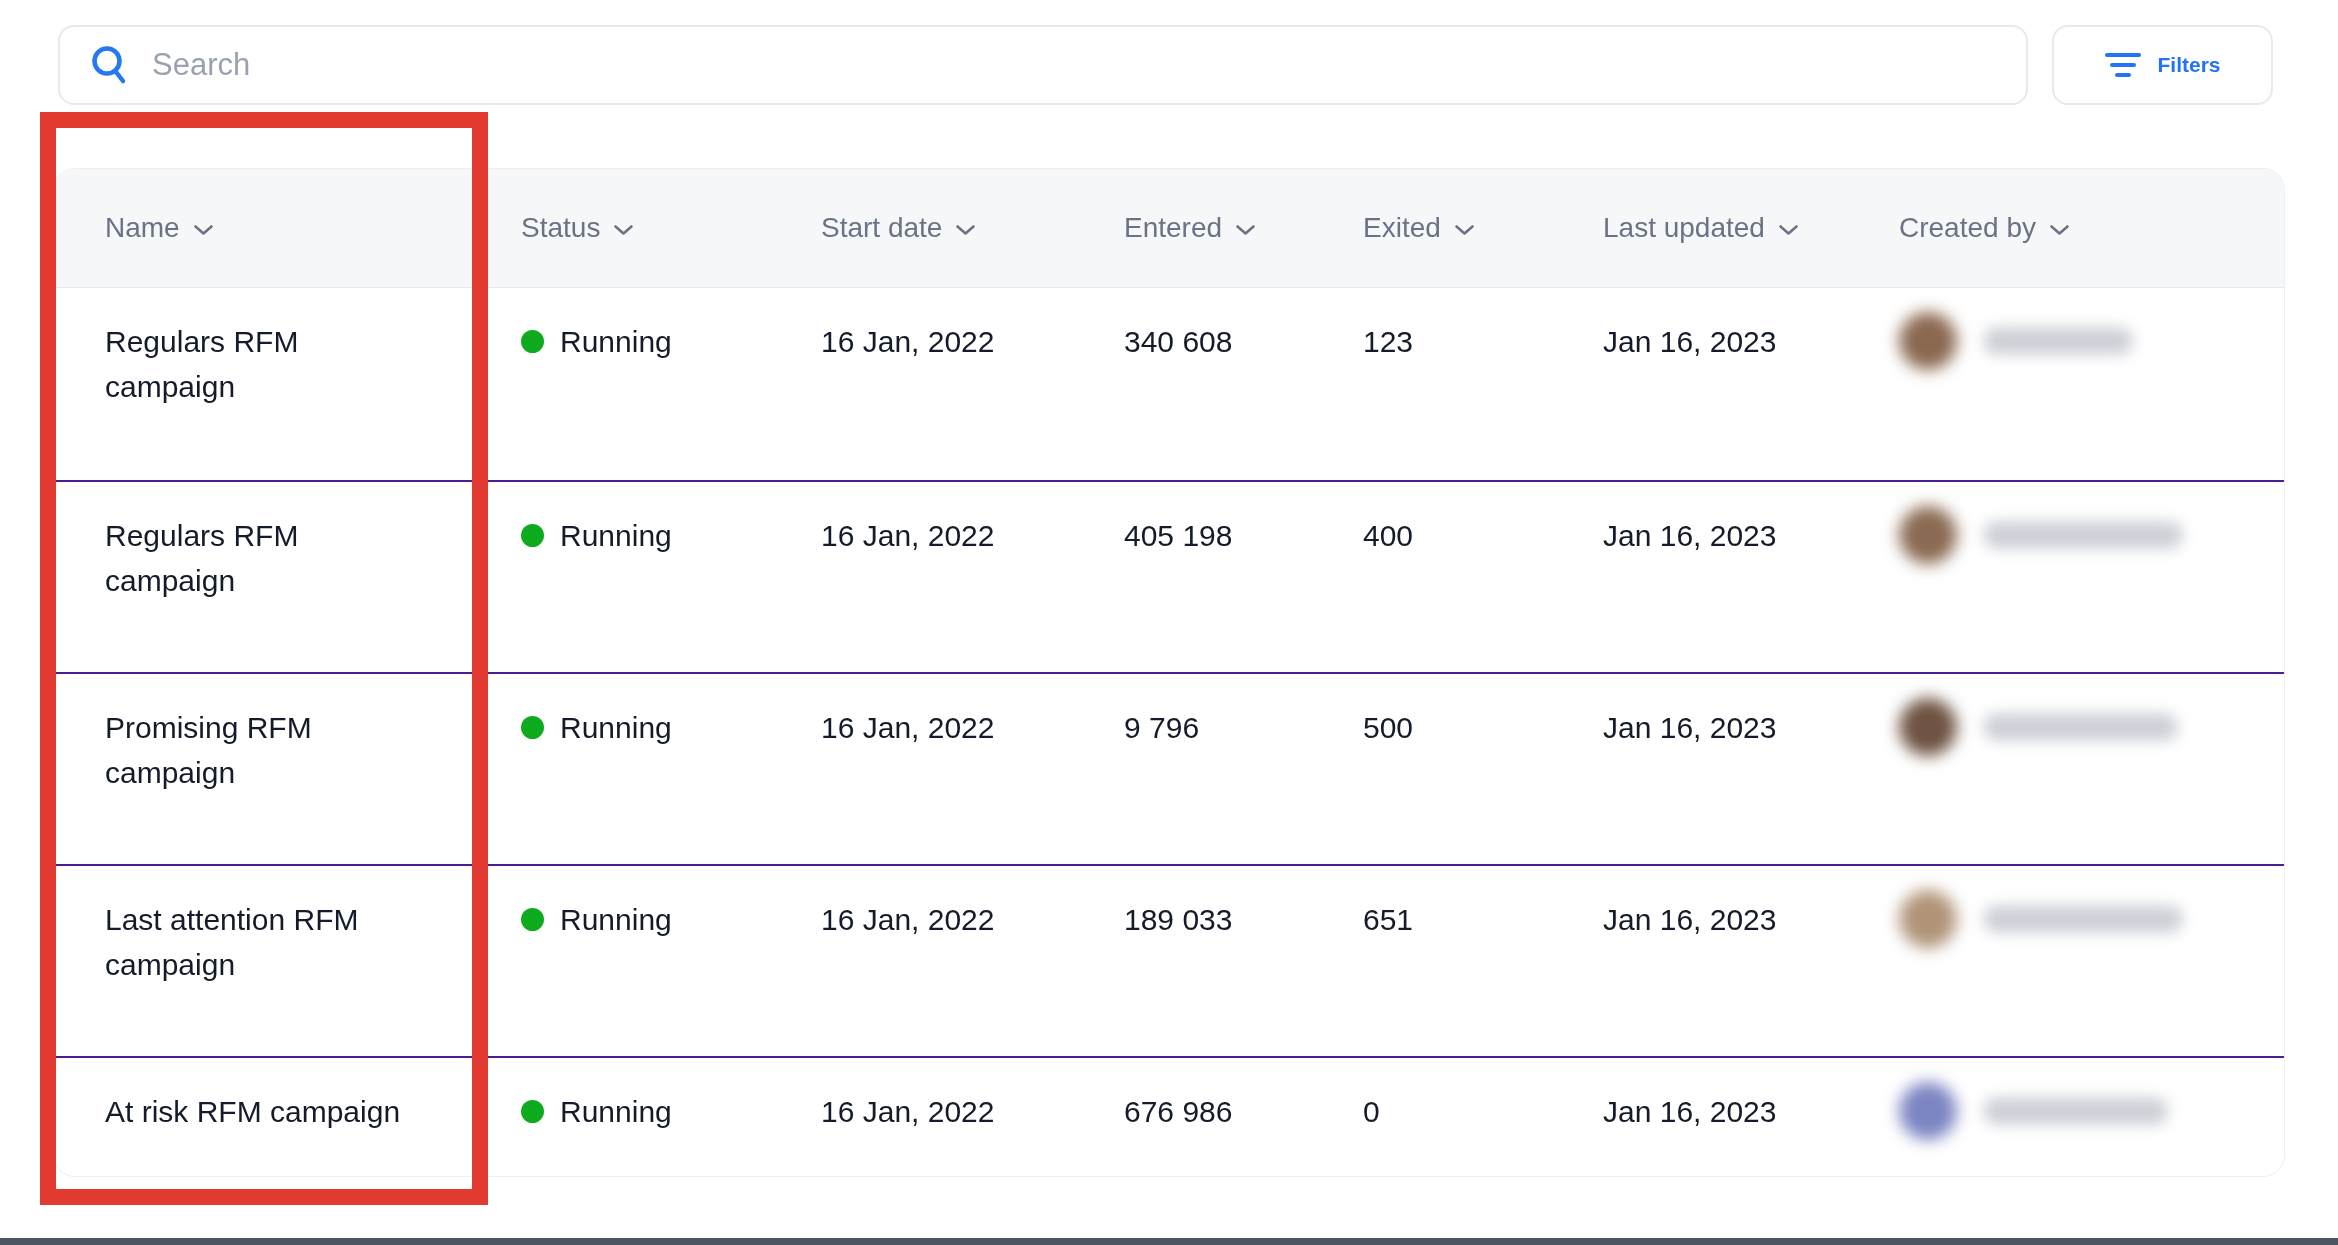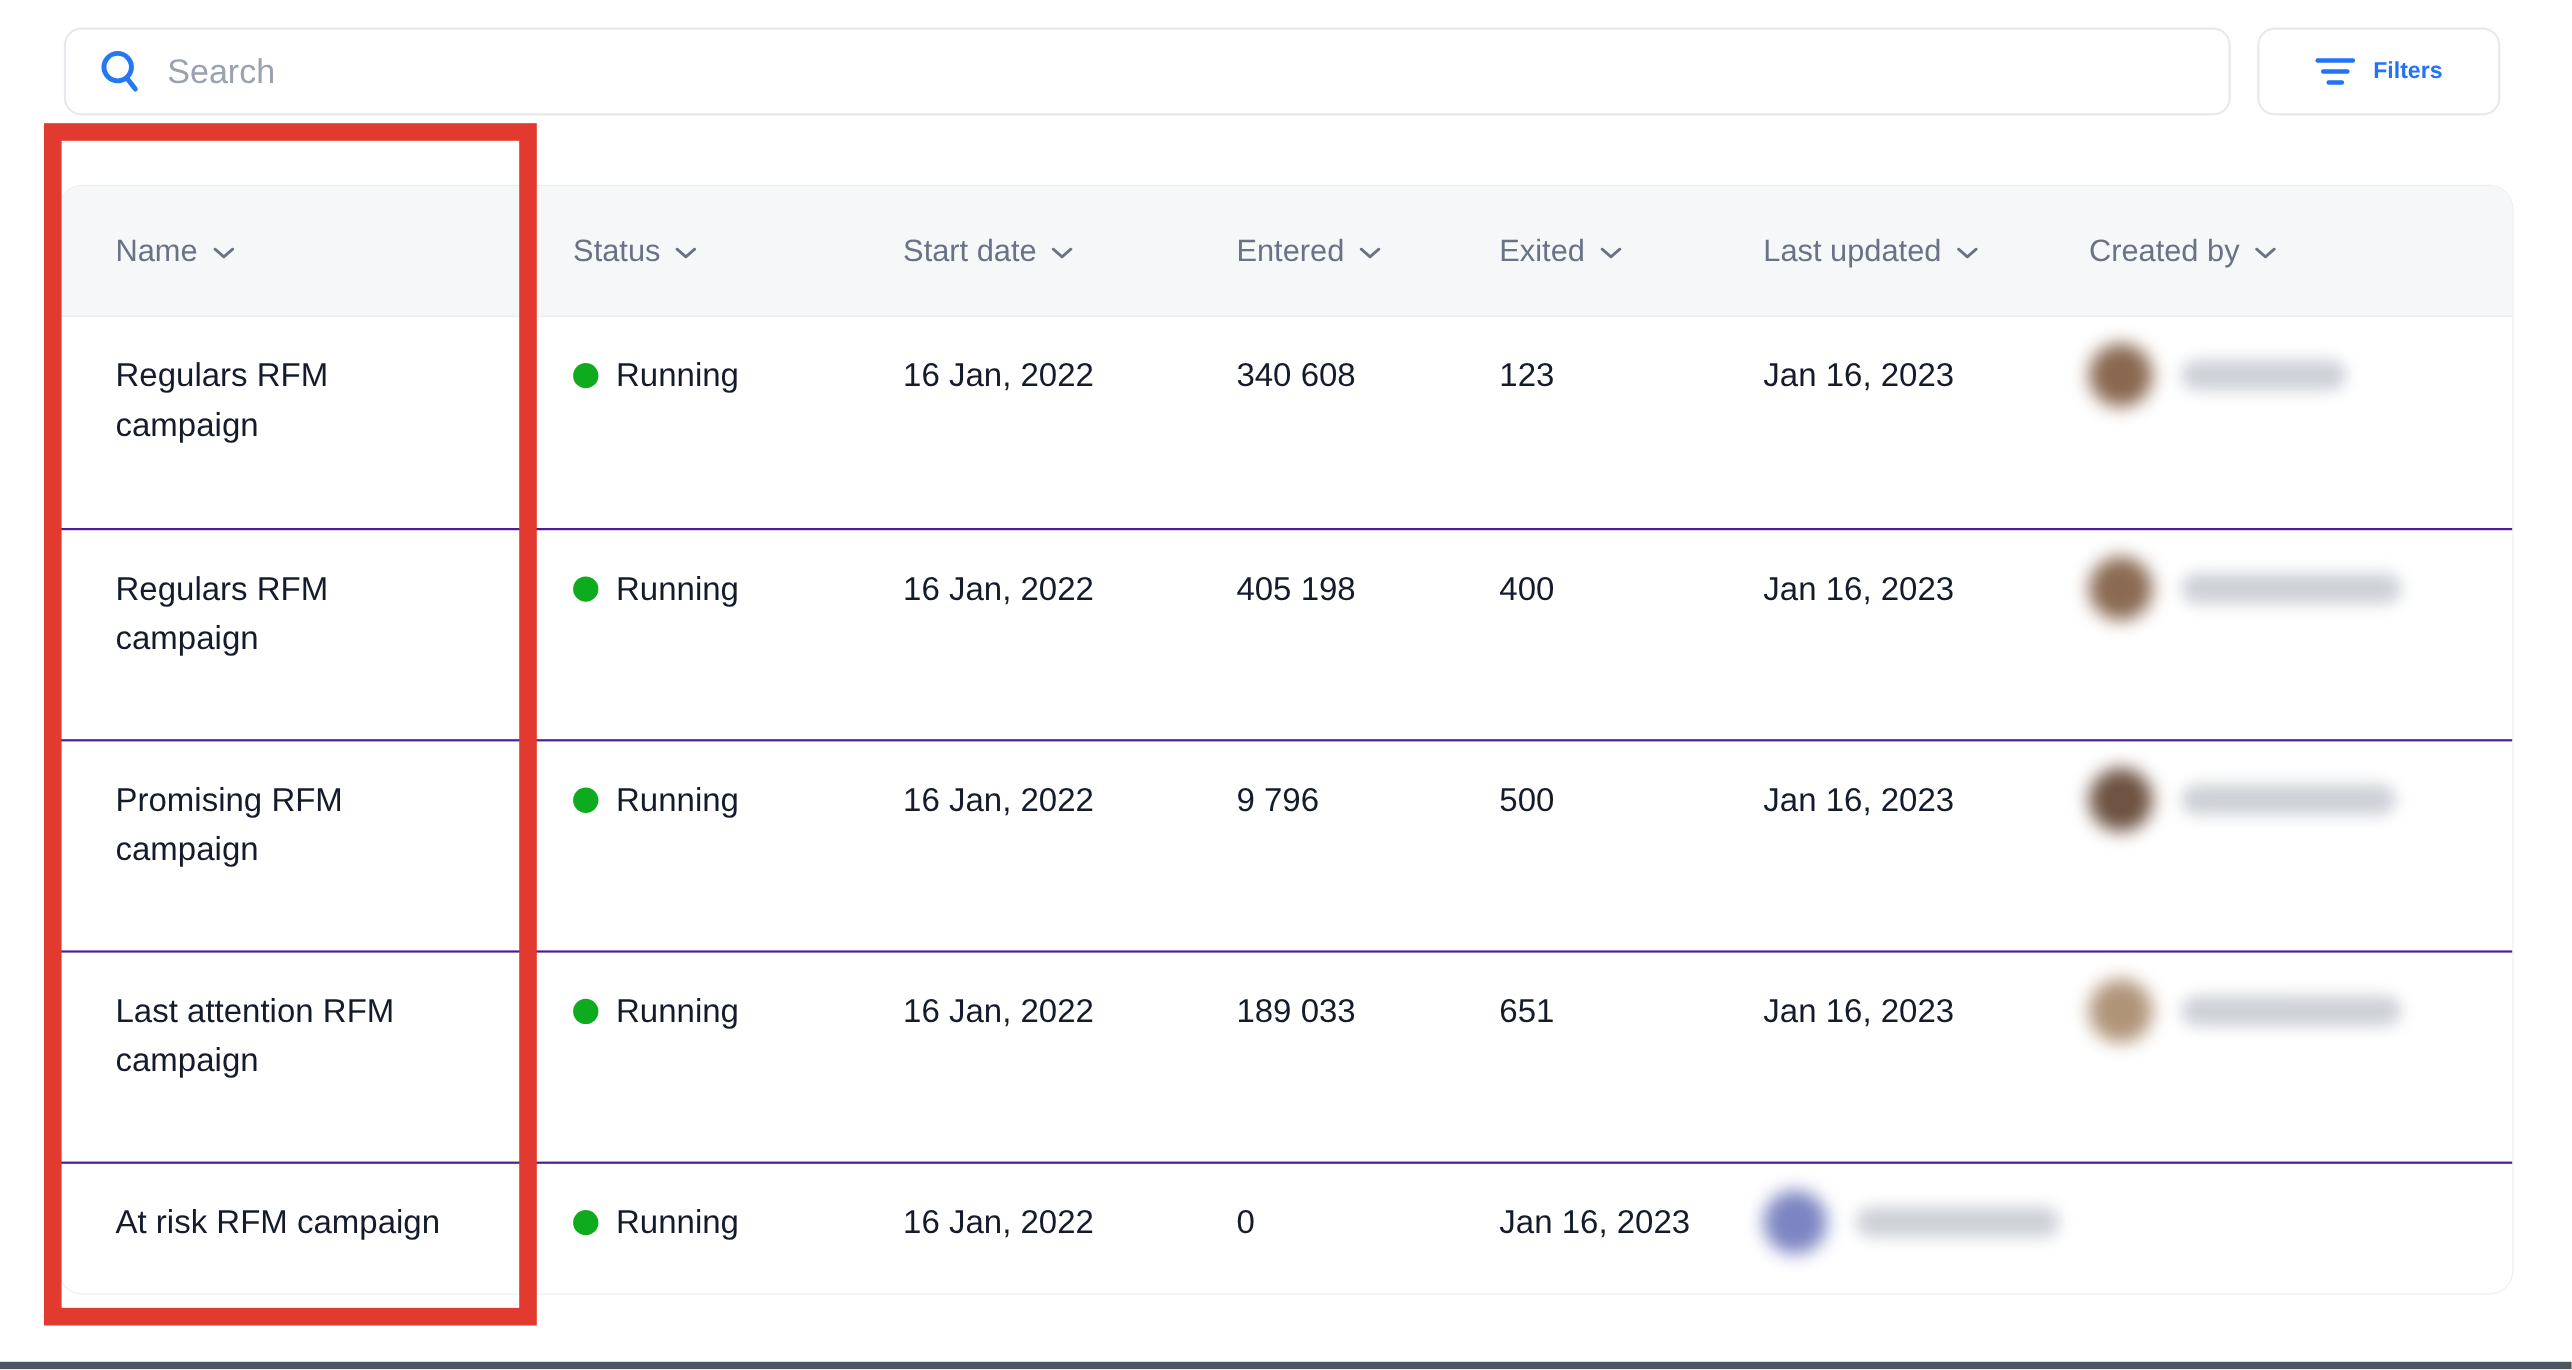--- a/index.html
+++ b/index.html
@@ -224,20 +224,21 @@
     </div>
   </div>
 
   <div class="grid-row trow">
     <div class="cell cell-text name-cell">At risk RFM campaign</div>
     <div class="cell status-cell">
       <span class="status-dot"></span>
       <span class="cell-text">Running</span>
     </div>
     <div class="cell cell-text">16 Jan, 2022</div>
+    <div class="cell cell-text">676 986</div>
     <div class="cell cell-text">0</div>
     <div class="cell cell-text">Jan 16, 2023</div>
     <div class="cell creator-cell">
       <span class="avatar" style="background: rgb(124, 133, 194);"></span>
       <span class="name-blur"></span>
     </div>
   </div>
 </div>
   </div>
 

